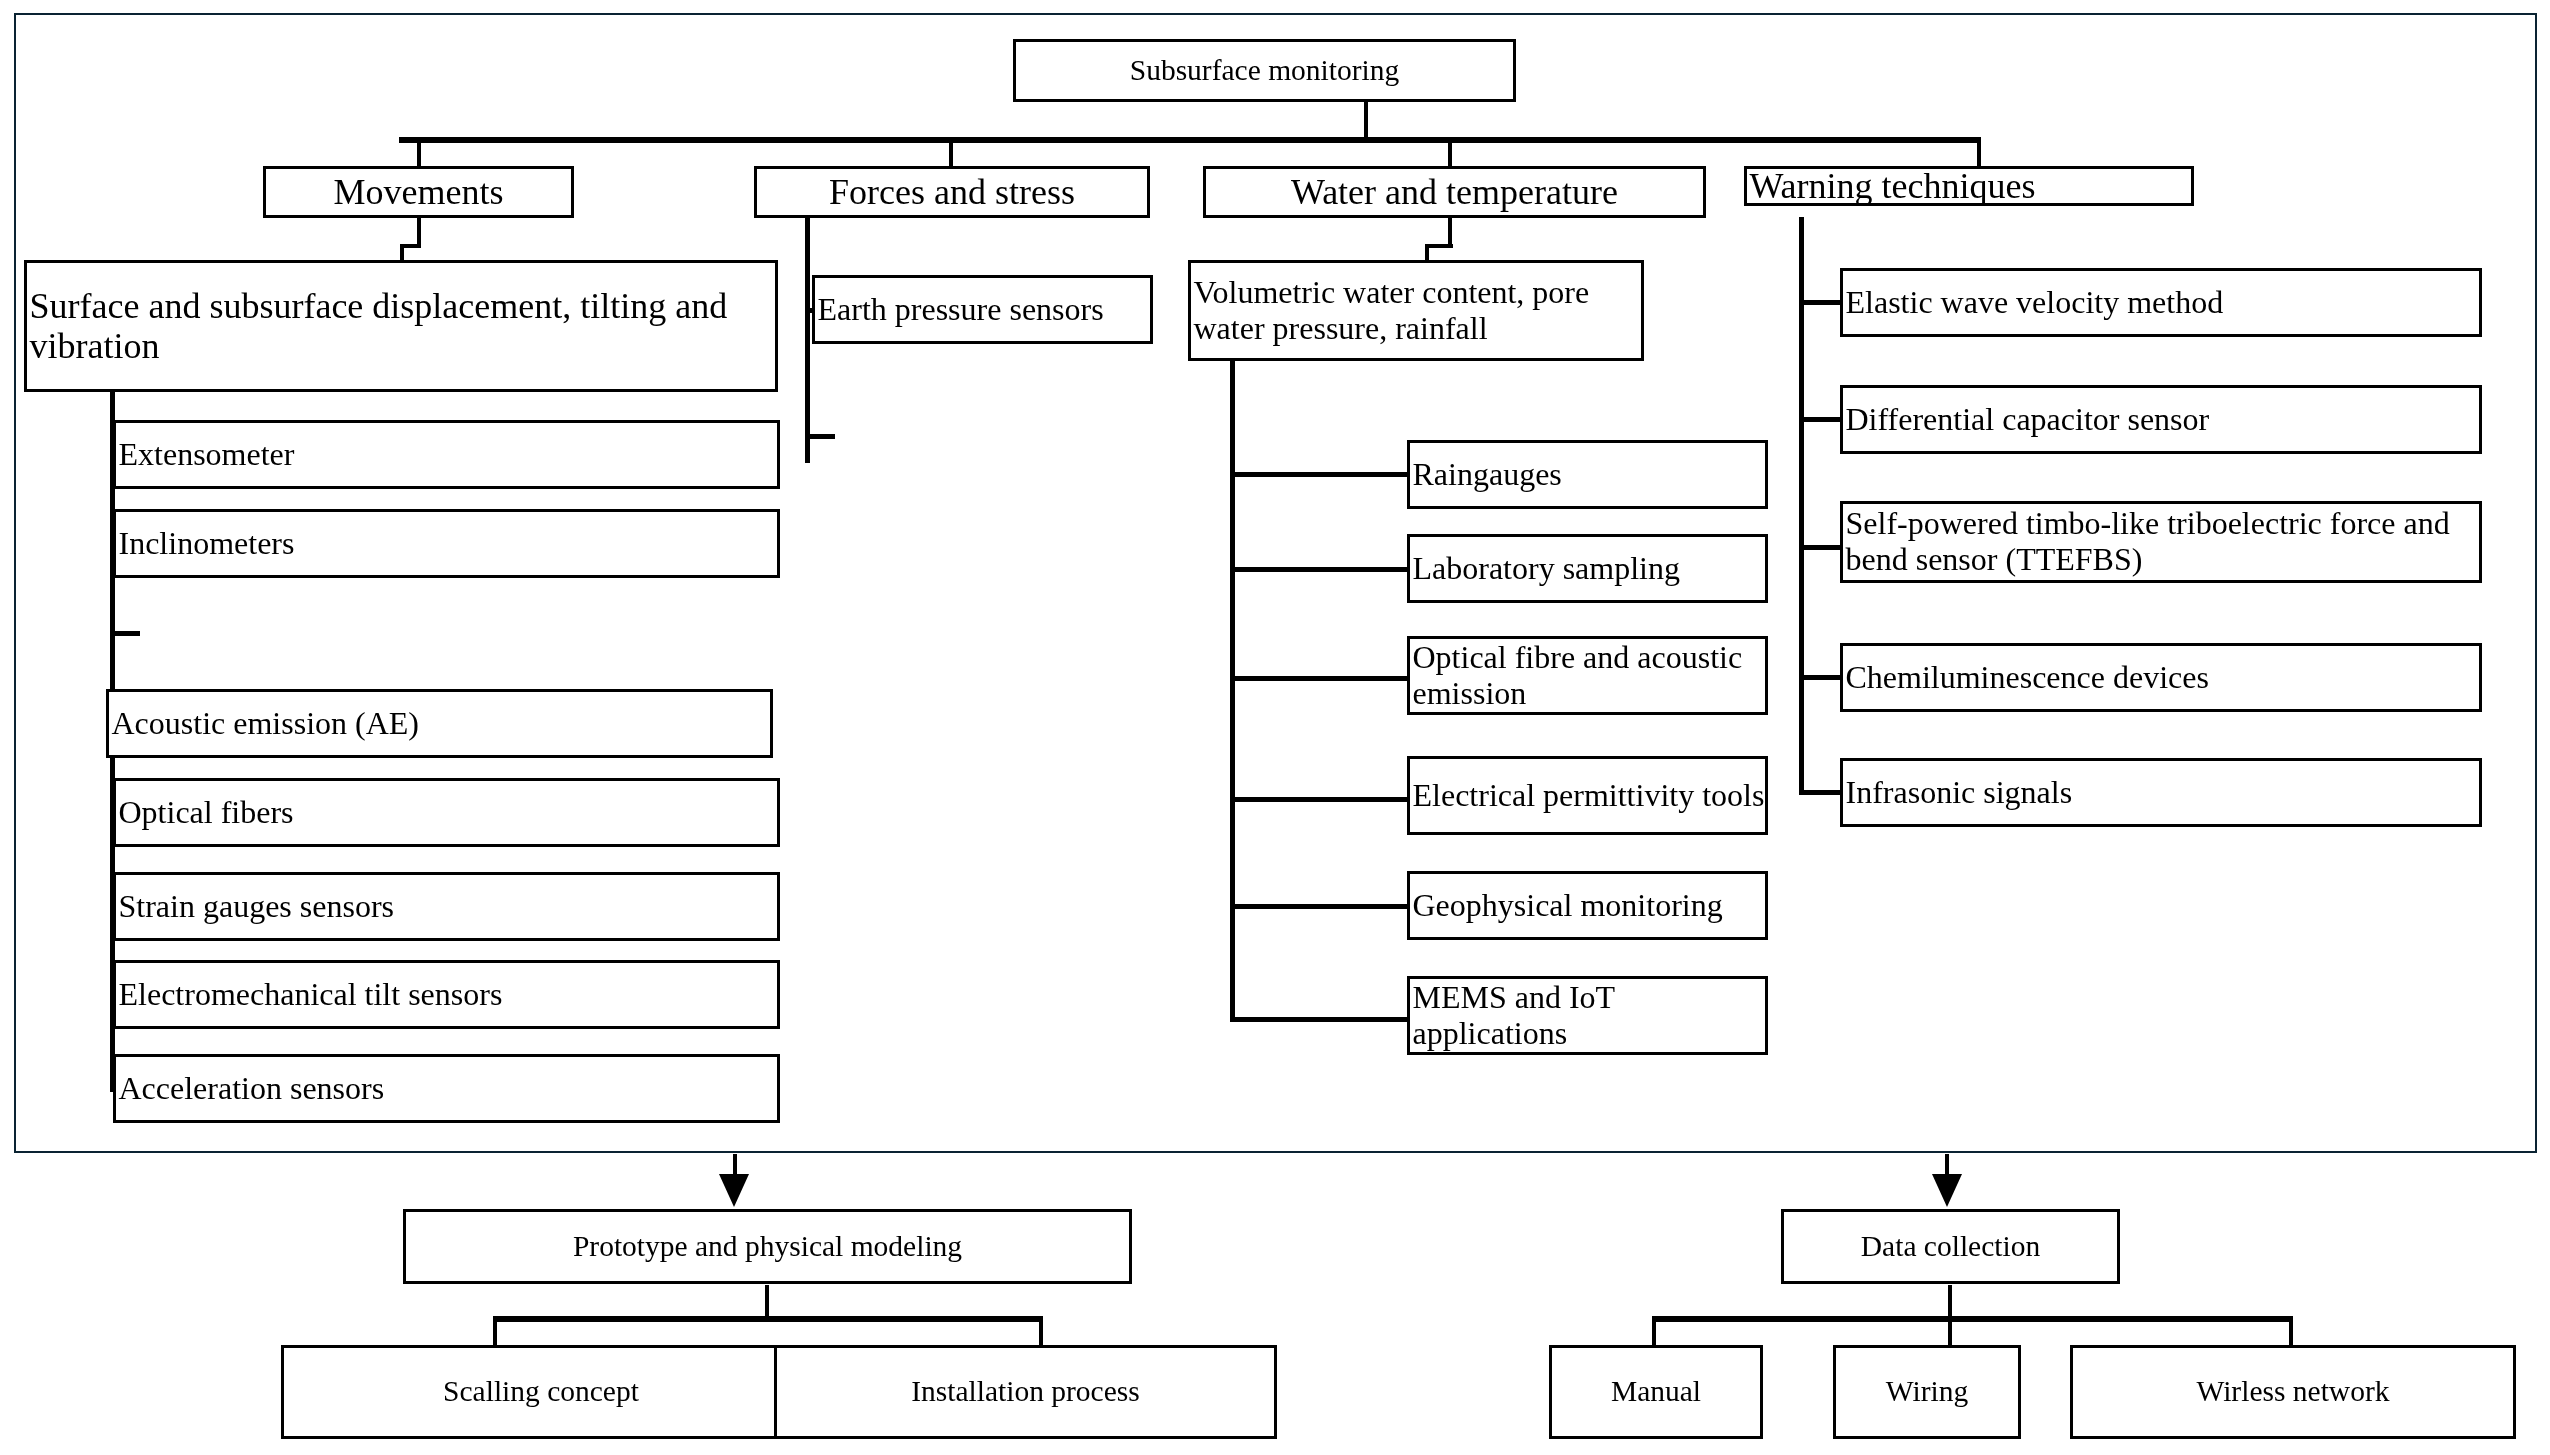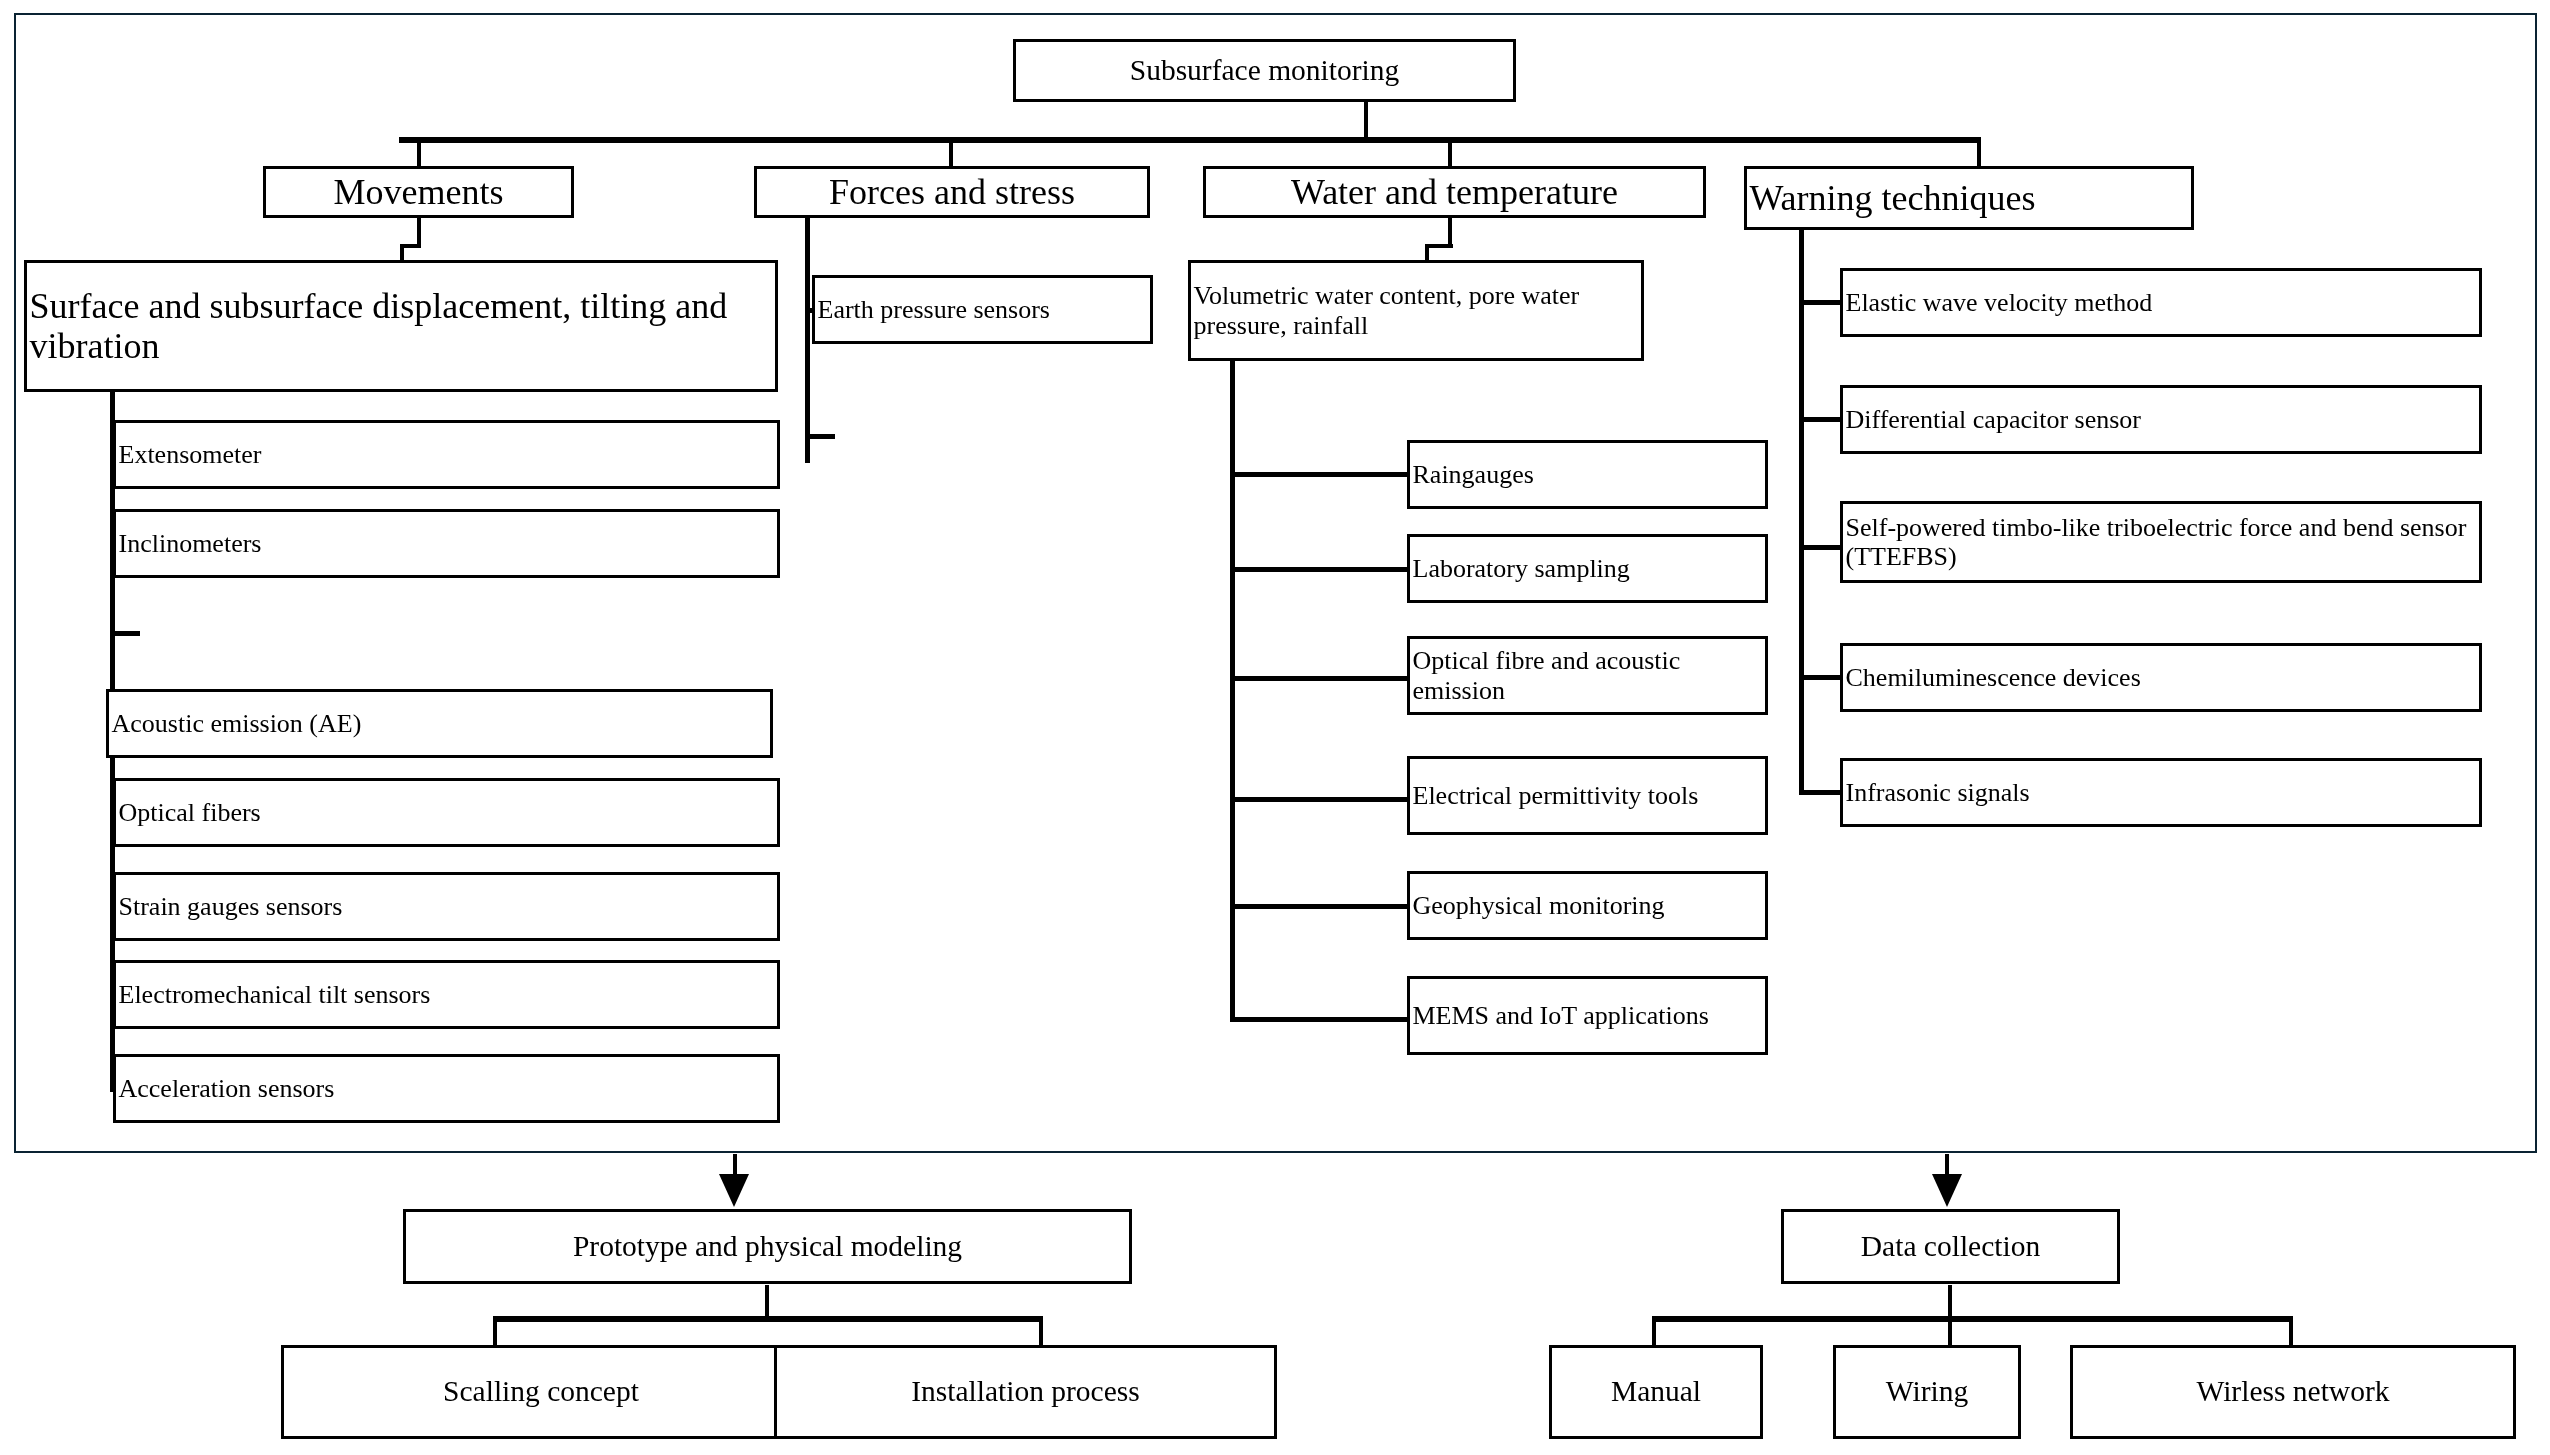--- a/index.html
+++ b/index.html
@@ -30,21 +30,21 @@
     line-height:1.12;
     overflow:visible;
     z-index:5;
   }
   .box.center{justify-content:center;text-align:center;}
   .box.left{justify-content:flex-start;text-align:left;}
   .box > span{display:block;width:100%;}
   .box.left > span{padding-left:2.5px;}
   .fs-lg{font-size:29.5px;}
   .fs-md{font-size:36px;}
-  .fs-sm{font-size:26px;}
+  .fs-sm{font-size:32px;}
   
   .ln{
     position:absolute;
     background:#000000;
     z-index:1;
   }
   .lnv{width:4.4px;}
   .lnh{height:4.4px;}
   
   .arrow{
@@ -81,21 +81,21 @@
   </div>
 
   <div class="box center fs-md" style="left:754px;top:166px;width:396px;height:52px;">
     <span>Forces and stress</span>
   </div>
 
   <div class="box center fs-md" style="left:1203px;top:166px;width:503px;height:52px;">
     <span>Water and temperature</span>
   </div>
 
-  <div class="box left fs-md" style="left:1744px;top:166px;width:450px;height:64px;">
+  <div class="box left fs-md" style="left:1744px;top:166px;width:450px;height:40px;">
     <span>Warning techniques</span>
   </div>
 
   <div class="ln lnv" style="left:417px;top:217px;width:4.4px;height:29px;"></div>
   <div class="ln lnh" style="left:400px;top:244px;width:21.4px;height:4.4px;"></div>
   <div class="ln lnv" style="left:400px;top:246px;width:4.4px;height:24px;"></div>
 
   <div class="box left fs-md" style="left:24px;top:260px;width:754px;height:132px;">
     <span>Surface and subsurface displacement, tilting and vibration</span>
   </div>

